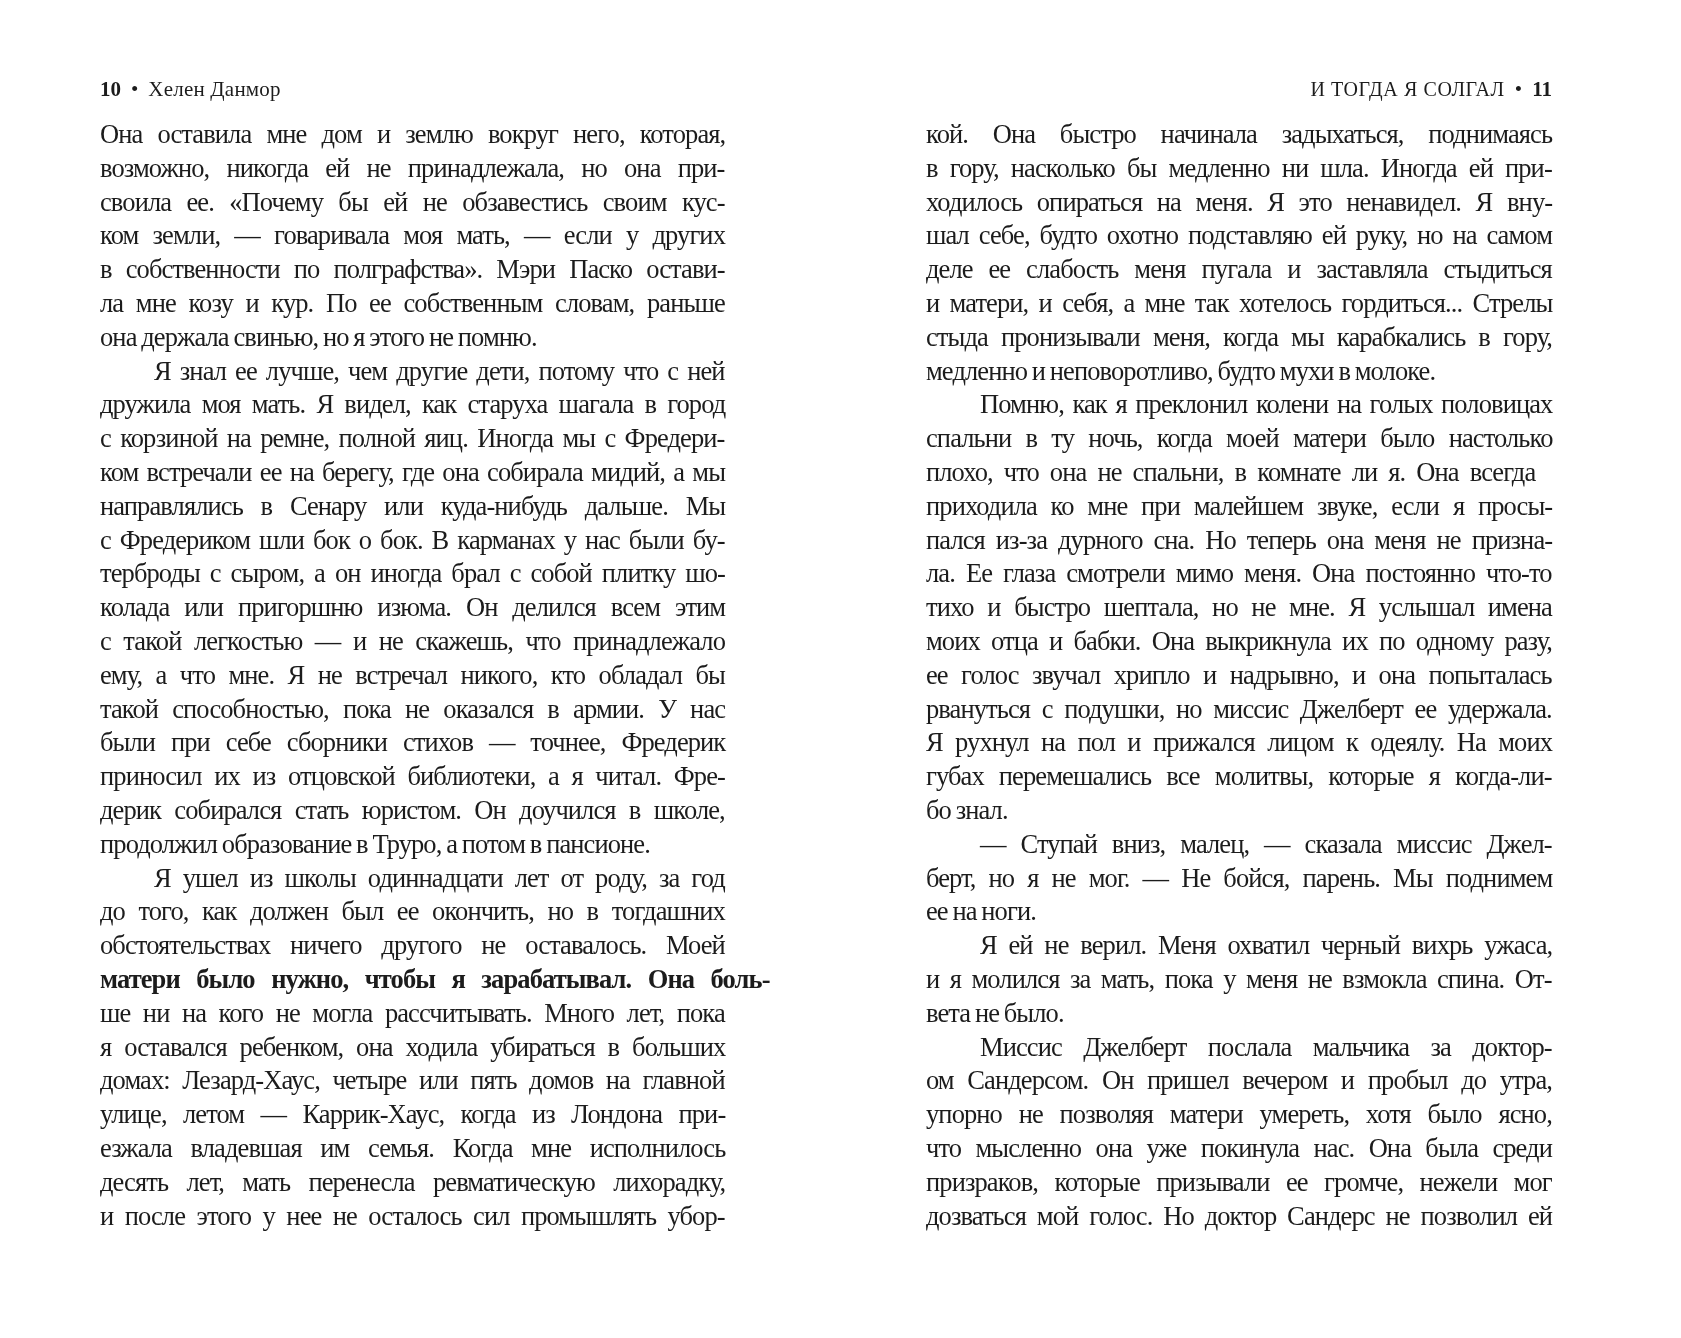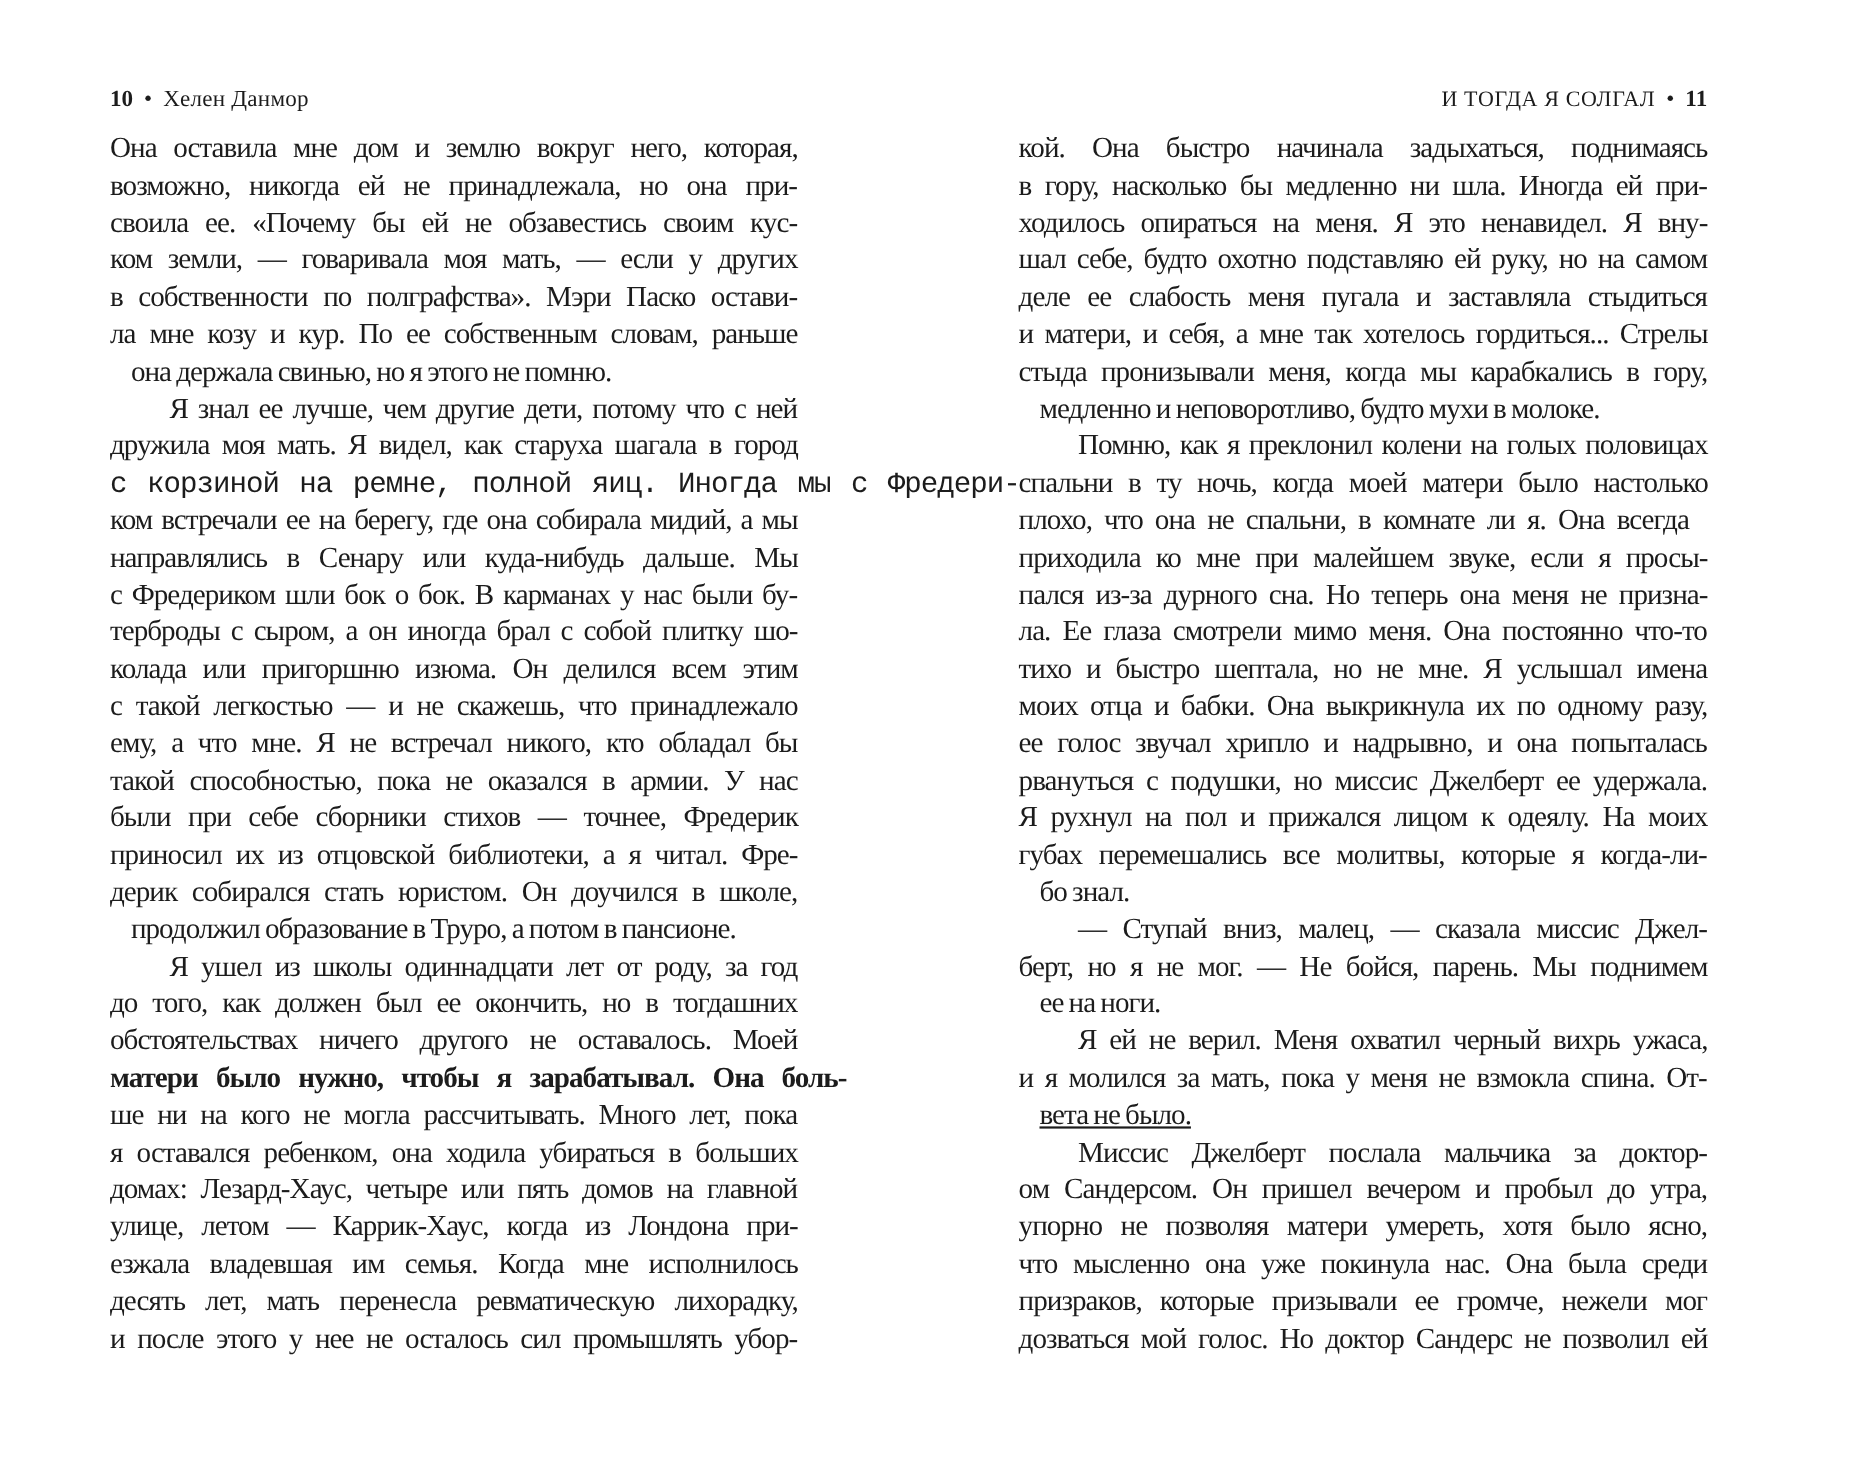--- a/index.html
+++ b/index.html
@@ -65,41 +65,41 @@
   .line.indent {
     text-indent: 27px;
   }
   .line .t {
     display: inline-block;
     width: 100%;
     white-space: normal;
     text-align: justify;
     text-align-last: justify;
   }
-  .line.last .t { text-align-last: left; margin-left: 19px; }
+  .line.last .t { text-align-last: left; }
   .line.indent .t { width: calc(100% - 27px); }
 </style>
 </head>
 <body>
 
 <div class="page page-left">
   <div class="running-head">
     <span class="folio">10</span><span class="bullet">•</span><span class="head-author">Хелен Данмор</span>
   </div>
   <div class="column" id="col-left">
       <div class="line"><span class="t" style="width: auto; white-space: nowrap; word-spacing: 9.375px;">Она оставила мне дом и землю вокруг него, которая,</span></div>
       <div class="line"><span class="t" style="width: auto; white-space: nowrap; word-spacing: 11.4286px;">возможно, никогда ей не принадлежала, но она при-</span></div>
       <div class="line"><span class="t" style="width: auto; white-space: nowrap; word-spacing: 9.625px;">своила ее. «Почему бы ей не обзавестись своим кус-</span></div>
       <div class="line"><span class="t" style="width: auto; white-space: nowrap; word-spacing: 8.44444px;">ком земли, — говаривала моя мать, — если у других</span></div>
       <div class="line"><span class="t" style="width: auto; white-space: nowrap; word-spacing: 8.33333px;">в собственности по полграфства». Мэри Паско остави-</span></div>
       <div class="line"><span class="t" style="width: auto; white-space: nowrap; word-spacing: 6.88889px;">ла мне козу и кур. По ее собственным словам, раньше</span></div>
       <div class="line last"><span class="t" style="width: auto; white-space: nowrap;">она держала свинью, но я этого не помню.</span></div>
       <div class="line indent"><span class="t" style="width: auto; white-space: nowrap; word-spacing: 3.3px;">Я знал ее лучше, чем другие дети, потому что с ней</span></div>
       <div class="line"><span class="t" style="width: auto; white-space: nowrap; word-spacing: 5.44444px;">дружила моя мать. Я видел, как старуха шагала в город</span></div>
-      <div class="line"><span class="t" style="width: auto; white-space: nowrap; word-spacing: 3.55556px; font-family: Liberation Mono, monospace;">с корзиной на ремне, полной яиц. Иногда мы с Фредери-</span></div>
+      <div class="line"><span class="t" style="width: auto; white-space: nowrap; word-spacing: 3.55556px;">с корзиной на ремне, полной яиц. Иногда мы с Фредери-</span></div>
       <div class="line"><span class="t" style="width: auto; white-space: nowrap; word-spacing: 2.5px;">ком встречали ее на берегу, где она собирала мидий, а мы</span></div>
       <div class="line"><span class="t" style="width: auto; white-space: nowrap; word-spacing: 12px;">направлялись в Сенару или куда-нибудь дальше. Мы</span></div>
       <div class="line"><span class="t" style="width: auto; white-space: nowrap; word-spacing: 3.18182px;">с Фредериком шли бок о бок. В карманах у нас были бу-</span></div>
       <div class="line"><span class="t" style="width: auto; white-space: nowrap; word-spacing: 4.2px;">терброды с сыром, а он иногда брал с собой плитку шо-</span></div>
       <div class="line"><span class="t" style="width: auto; white-space: nowrap; word-spacing: 9.14286px;">колада или пригоршню изюма. Он делился всем этим</span></div>
       <div class="line"><span class="t" style="width: auto; white-space: nowrap; word-spacing: 6.75px;">с такой легкостью — и не скажешь, что принадлежало</span></div>
       <div class="line"><span class="t" style="width: auto; white-space: nowrap; word-spacing: 7.7px;">ему, а что мне. Я не встречал никого, кто обладал бы</span></div>
       <div class="line"><span class="t" style="width: auto; white-space: nowrap; word-spacing: 8.375px;">такой способностью, пока не оказался в армии. У нас</span></div>
       <div class="line"><span class="t" style="width: auto; white-space: nowrap; word-spacing: 10.1429px;">были при себе сборники стихов — точнее, Фредерик</span></div>
       <div class="line"><span class="t" style="width: auto; white-space: nowrap; word-spacing: 6.875px;">приносил их из отцовской библиотеки, а я читал. Фре-</span></div>
@@ -143,21 +143,21 @@
       <div class="line"><span class="t" style="width: auto; white-space: nowrap; word-spacing: 7.625px;">ее голос звучал хрипло и надрывно, и она попыталась</span></div>
       <div class="line"><span class="t" style="width: auto; white-space: nowrap; word-spacing: 5.85714px;">рвануться с подушки, но миссис Джелберт ее удержала.</span></div>
       <div class="line"><span class="t" style="width: auto; white-space: nowrap; word-spacing: 6.6px;">Я рухнул на пол и прижался лицом к одеялу. На моих</span></div>
       <div class="line"><span class="t" style="width: auto; white-space: nowrap; word-spacing: 9.33333px;">губах перемешались все молитвы, которые я когда-ли-</span></div>
       <div class="line last"><span class="t" style="width: auto; white-space: nowrap;">бо знал.</span></div>
       <div class="line indent"><span class="t" style="width: auto; white-space: nowrap; word-spacing: 9.14286px;">— Ступай вниз, малец, — сказала миссис Джел-</span></div>
       <div class="line"><span class="t" style="width: auto; white-space: nowrap; word-spacing: 7.3px;">берт, но я не мог. — Не бойся, парень. Мы поднимем</span></div>
       <div class="line last"><span class="t" style="width: auto; white-space: nowrap;">ее на ноги.</span></div>
       <div class="line indent"><span class="t" style="width: auto; white-space: nowrap; word-spacing: 6px;">Я ей не верил. Меня охватил черный вихрь ужаса,</span></div>
       <div class="line"><span class="t" style="width: auto; white-space: nowrap; word-spacing: 4.72727px;">и я молился за мать, пока у меня не взмокла спина. От-</span></div>
-      <div class="line last"><span class="t" style="width: auto; white-space: nowrap; text-decoration: underline;">вета не было.</span></div>
+      <div class="line last"><span class="t" style="width: auto; white-space: nowrap;">вета не было.</span></div>
       <div class="line indent"><span class="t" style="width: auto; white-space: nowrap; word-spacing: 15.6px;">Миссис Джелберт послала мальчика за доктор-</span></div>
       <div class="line"><span class="t" style="width: auto; white-space: nowrap; word-spacing: 7.875px;">ом Сандерсом. Он пришел вечером и пробыл до утра,</span></div>
       <div class="line"><span class="t" style="width: auto; white-space: nowrap; word-spacing: 11px;">упорно не позволяя матери умереть, хотя было ясно,</span></div>
       <div class="line"><span class="t" style="width: auto; white-space: nowrap; word-spacing: 8.625px;">что мысленно она уже покинула нас. Она была среди</span></div>
       <div class="line"><span class="t" style="width: auto; white-space: nowrap; word-spacing: 10.6667px;">призраков, которые призывали ее громче, нежели мог</span></div>
       <div class="line"><span class="t" style="width: auto; white-space: nowrap; word-spacing: 5.125px;">дозваться мой голос. Но доктор Сандерс не позволил ей</span></div>
     </div>
 </div>
 
 </body></html>

